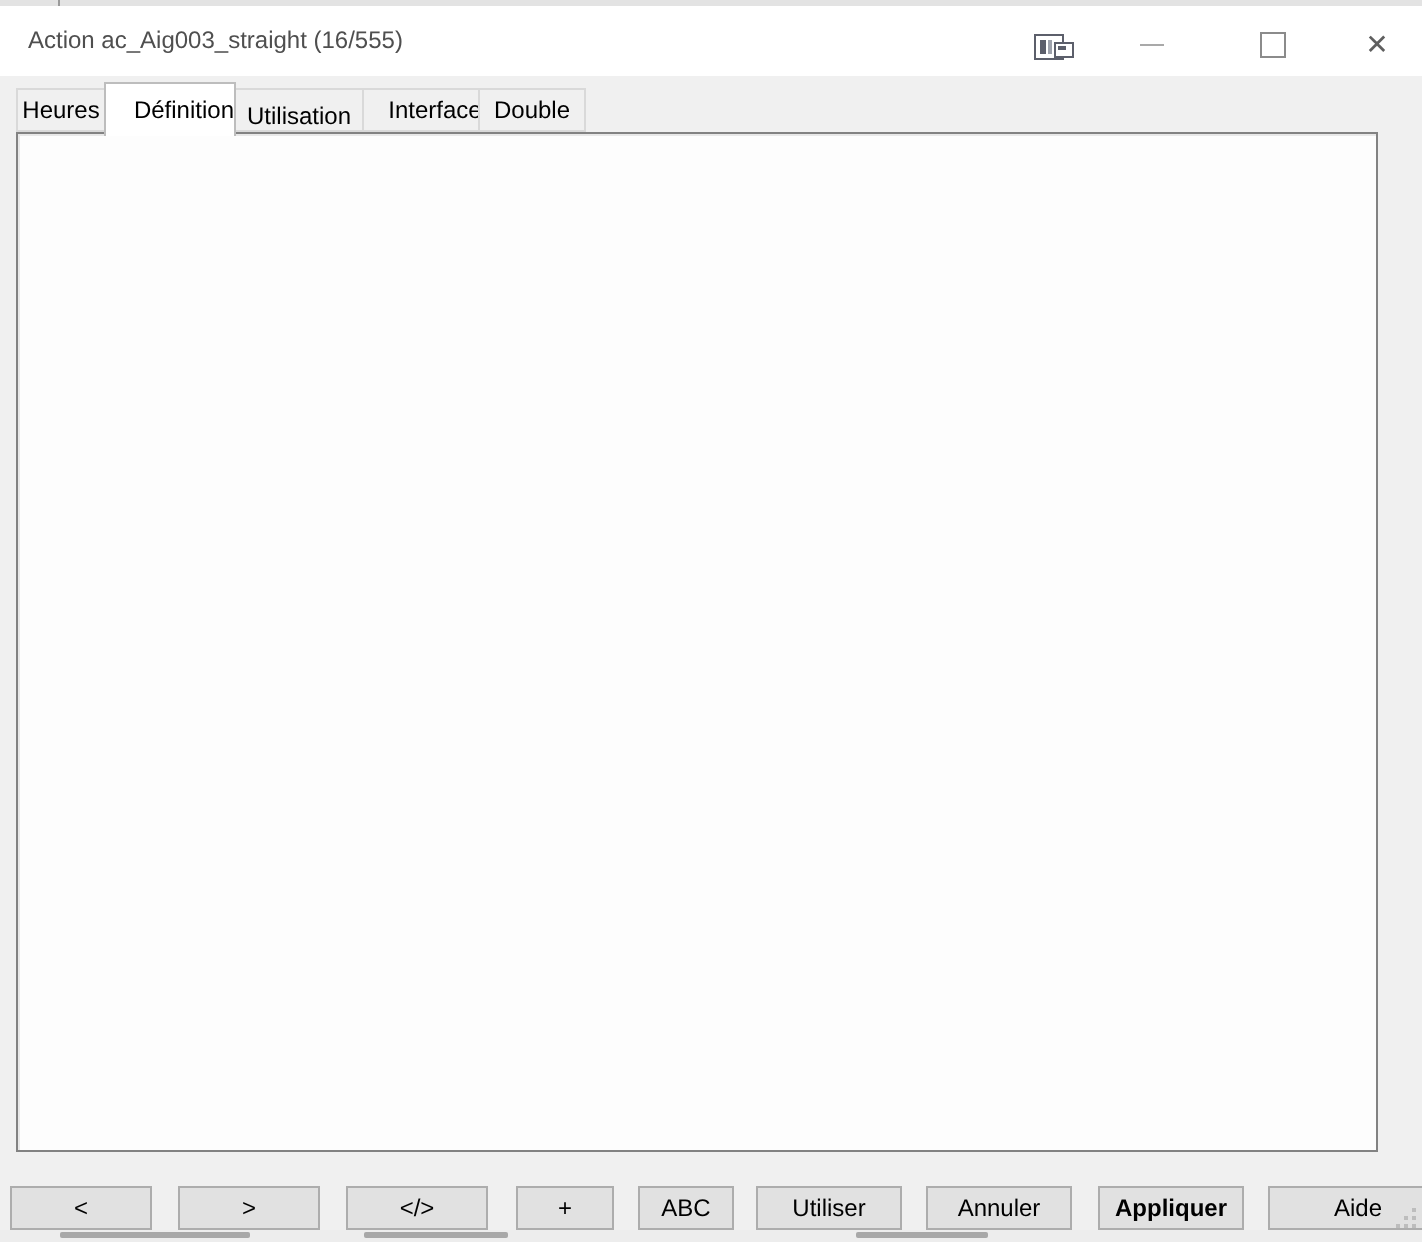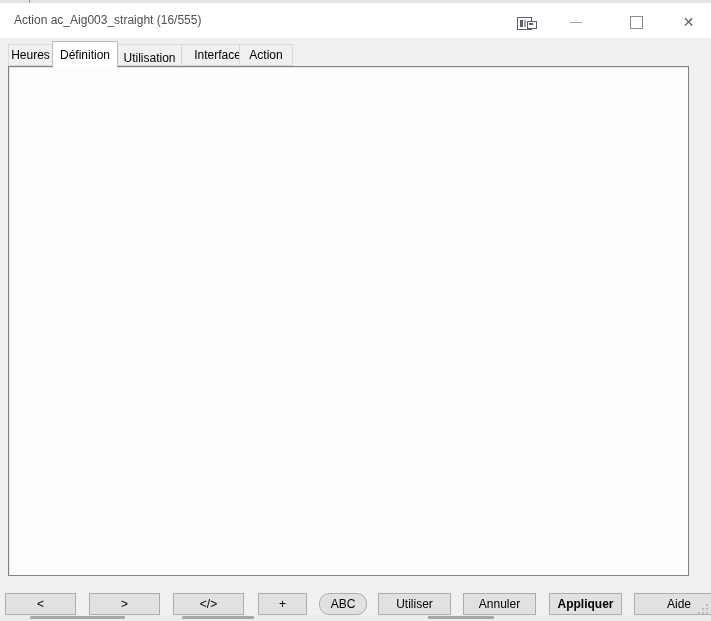--- a/index.html
+++ b/index.html
@@ -106,31 +106,31 @@
     <span class="max-glyph"></span>
   </span>
   <span class="cap-btn" style="left:666px;">
     <span class="close-glyph">✕</span>
   </span>
 </div>
 
 <div class="tab" style="left:8px;width:45px;">
     <span>Heures</span>
   </div>
-<div class="tab active" style="left:52px;width:66px;">
+<div class="tab active" style="left:52px;width:66px;justify-content:flex-end;">
     <span>Définition</span>
   </div>
 <div class="tab" style="left:117px;width:65px;align-items:flex-end;">
     <span>Utilisation</span>
   </div>
 <div class="tab" style="left:181px;width:73px;">
     <span>Interface</span>
   </div>
 <div class="tab" style="left:239px;width:54px;">
-    <span>Action</span>
+    <span>Double</span>
   </div>
 
 <div class="abs panel"></div>
 
 <span class="lbl" style="top:80px;">Type</span>
 <div class="combo" style="left:115px;top:76px;width:569px;height:23px;">
   <span>Aiguillage</span>
   <span class="chev"></span>
 </div>
 
@@ -274,21 +274,21 @@
   </div>
 <div class="btn fbtn" style="left:89px;width:71px;">
     <span>&gt;</span>
   </div>
 <div class="btn fbtn" style="left:173px;width:71px;">
     <span>&lt;/&gt;</span>
   </div>
 <div class="btn fbtn" style="left:258px;width:49px;">
     <span>+</span>
   </div>
-<div class="btn fbtn" style="left:319px;width:48px;border-radius:10px;">
+<div class="btn fbtn" style="left:319px;width:48px;">
     <span>ABC</span>
   </div>
 <div class="btn fbtn" style="left:378px;width:73px;">
     <span>Utiliser</span>
   </div>
 <div class="btn fbtn" style="left:463px;width:73px;">
     <span>Annuler</span>
   </div>
 <div class="btn fbtn" style="left:549px;width:73px;font-weight:bold;">
     <span>Appliquer</span>

